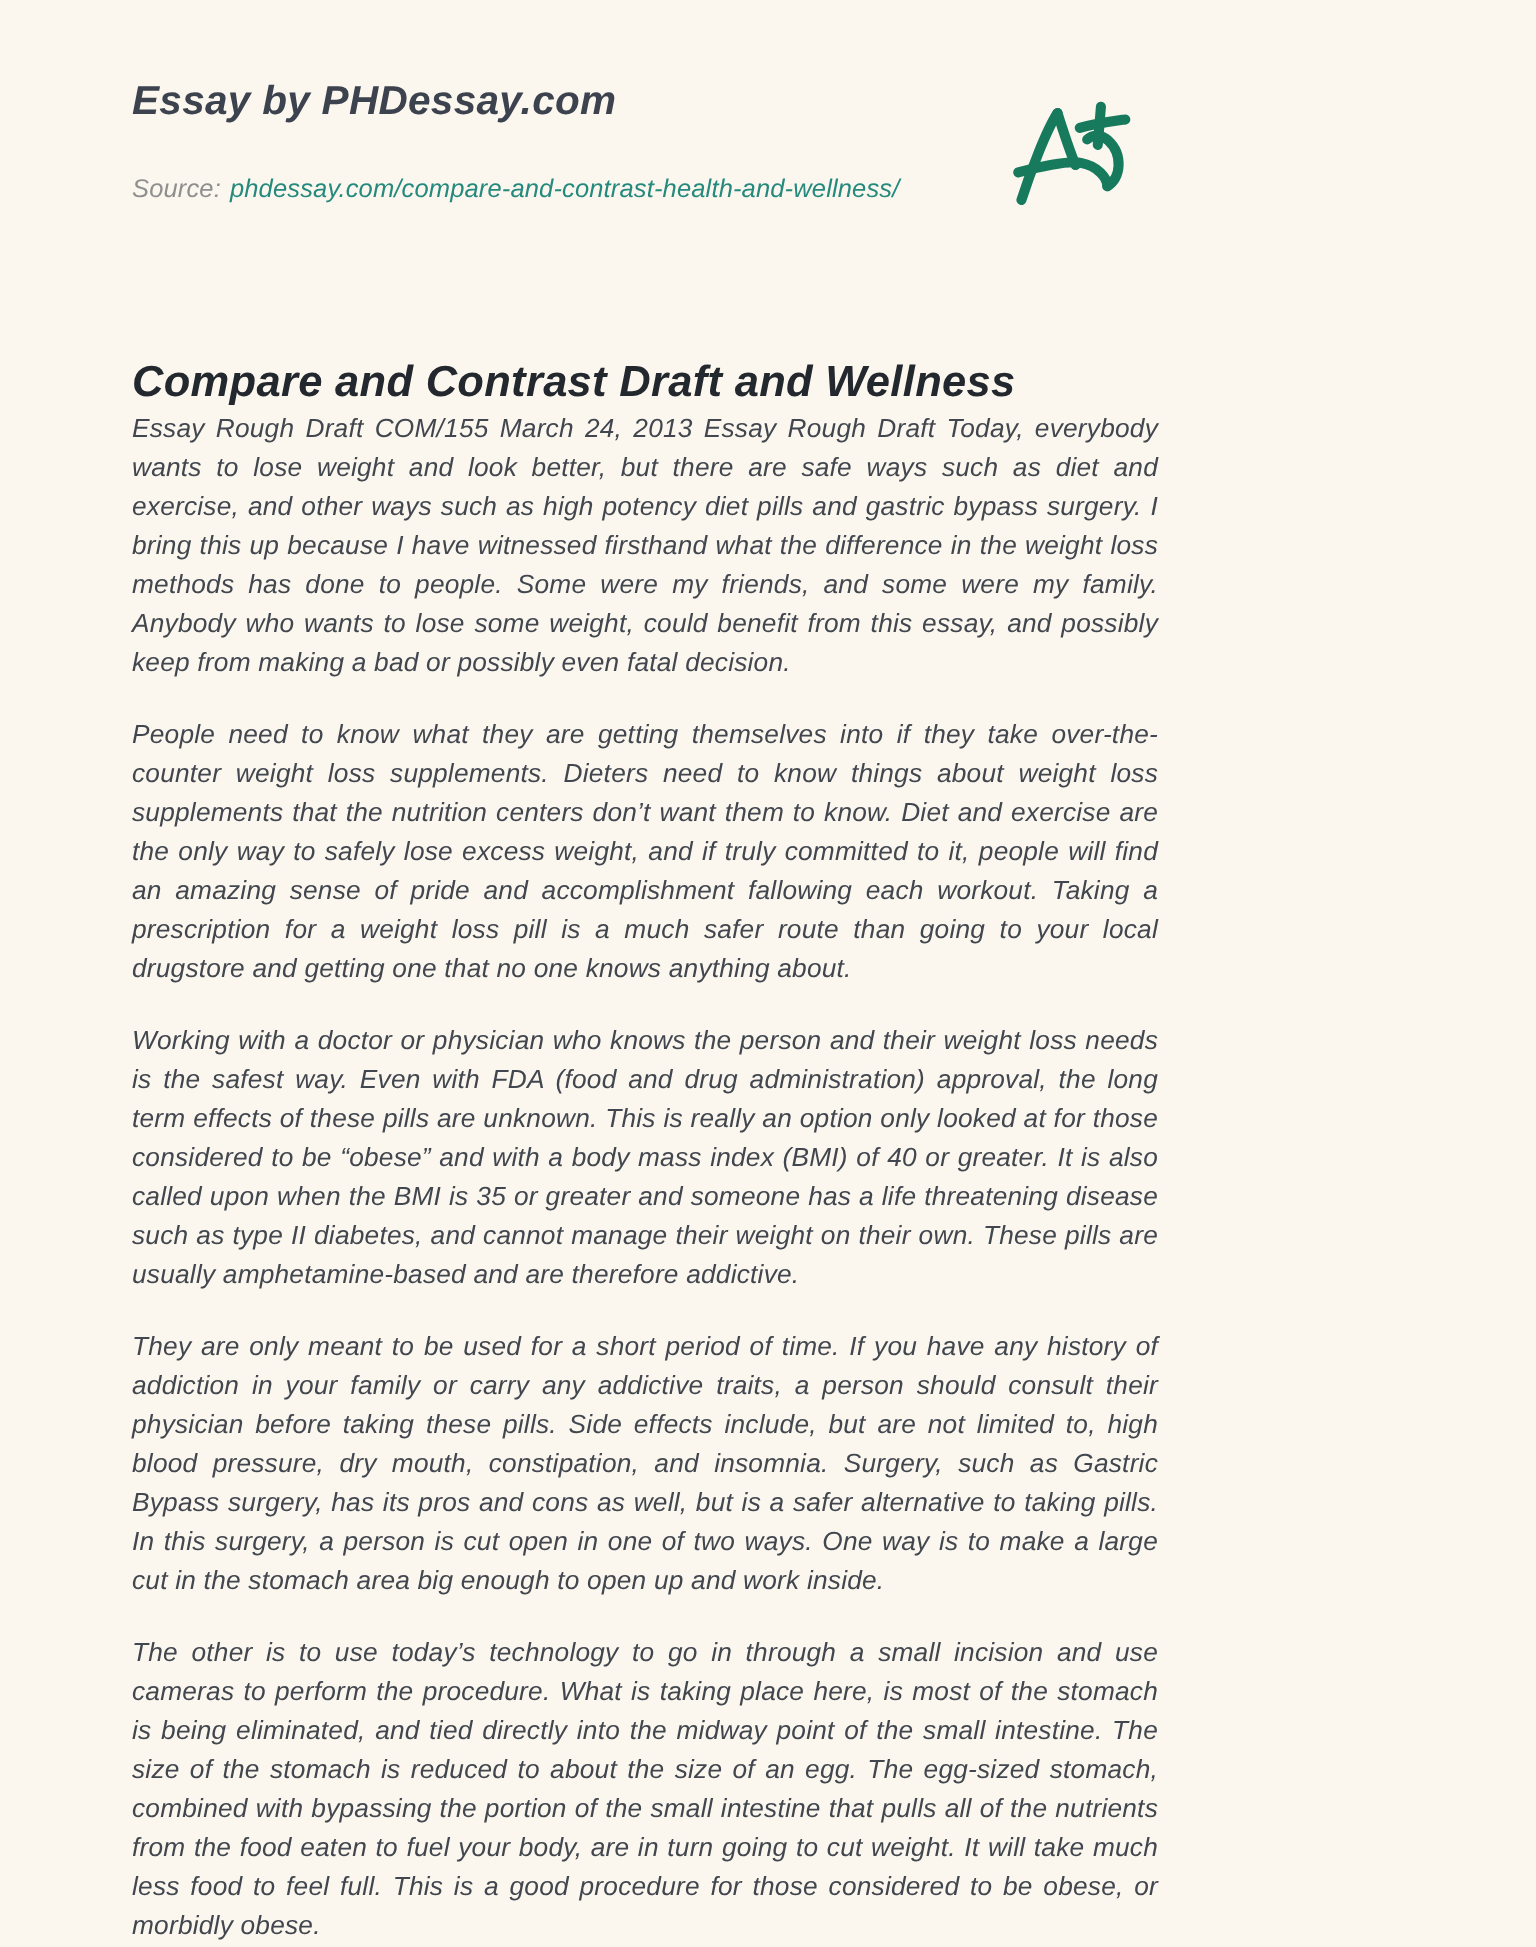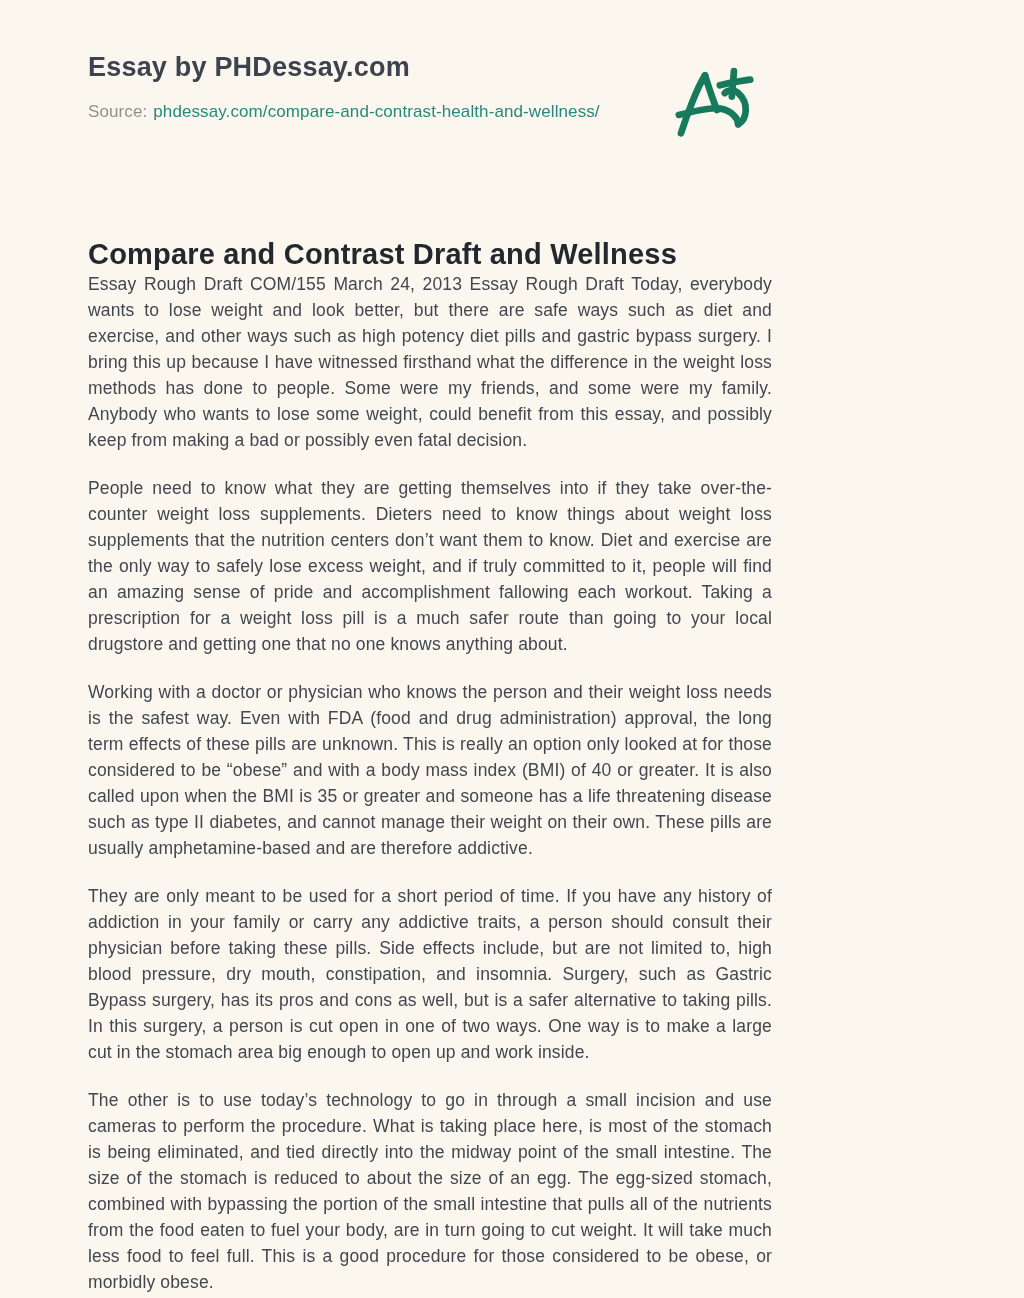--- a/index.html
+++ b/index.html
@@ -17,34 +17,35 @@
     background: var(--bg);
     font-family: "Liberation Sans", sans-serif;
   }
   body {
     height: 1298px;
     overflow: hidden;
   }
   .page {
     padding: 52px 88px 0 88px;
     width: 860px;
+    font-style: italic;
   }
   .header-row {
     display: flex;
     justify-content: space-between;
     align-items: flex-start;
   }
   .site-title {
     font-size: 27px;
     font-weight: 700;
     color: var(--heading-color);
     letter-spacing: 0.2px;
   }
   .source-line {
-    margin-top: 19px;
+    margin-top: 33px;
     font-size: 17px;
     letter-spacing: 0.1px;
     text-align: right;
   }
   .source-label {
     color: var(--muted-color);
     margin-right: 6px;
   }
   .source-link {
     color: var(--link-color);

